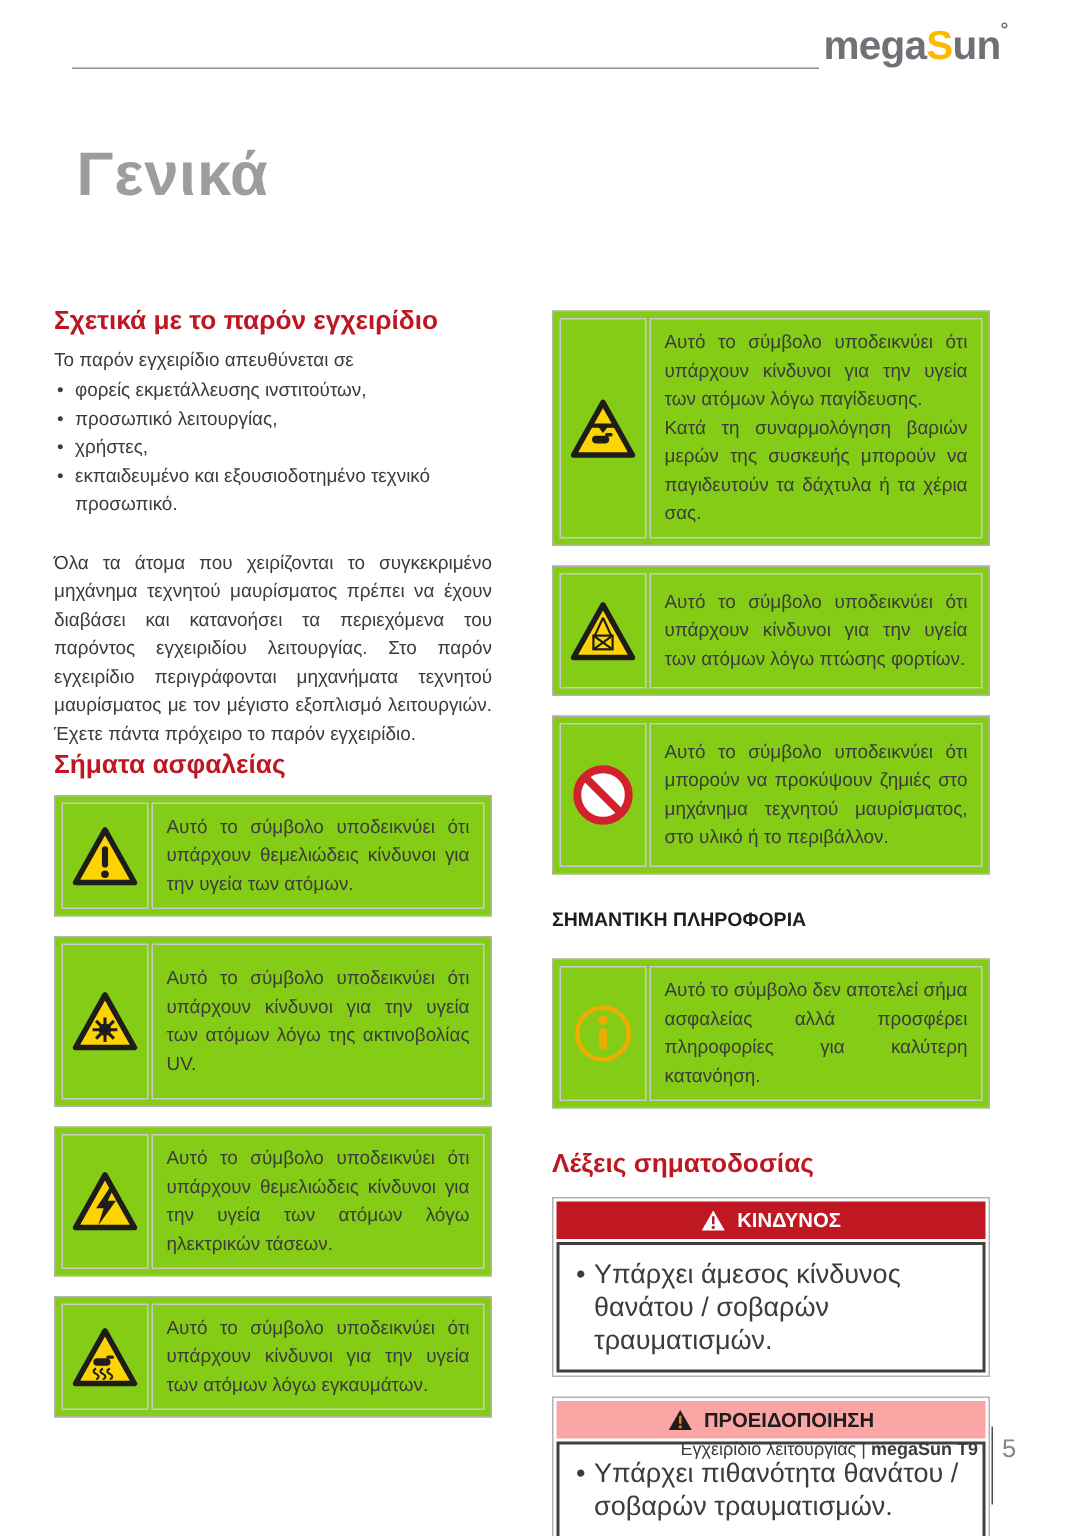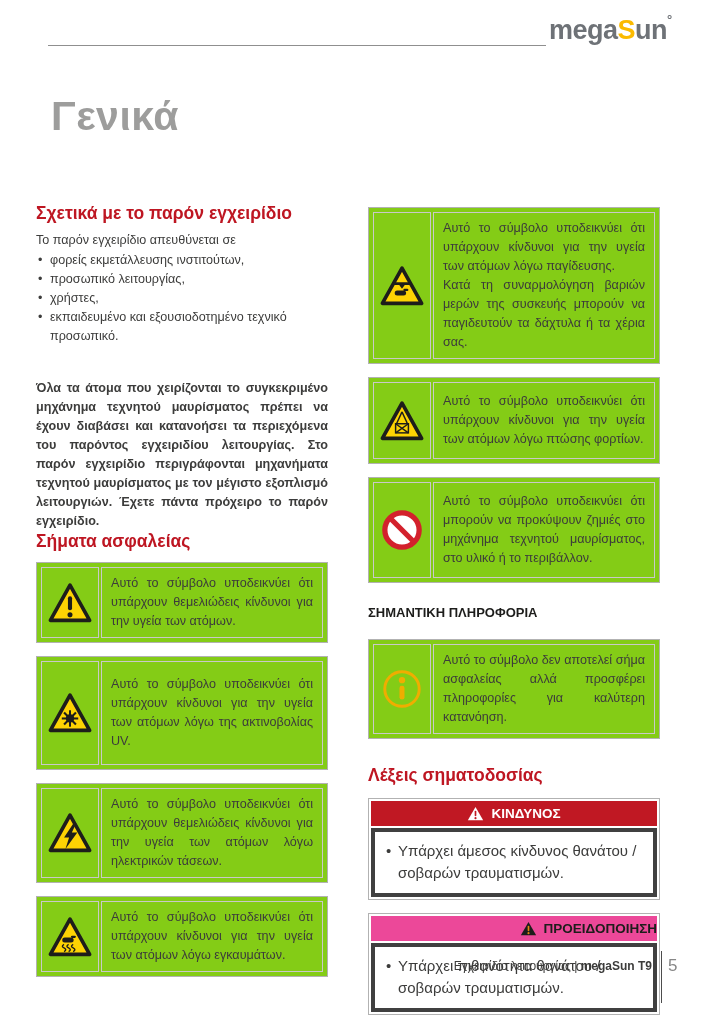--- a/index.html
+++ b/index.html
@@ -18,39 +18,39 @@
   
   .col-left{position:absolute;left:36px;top:203px;width:292px;}
   .col-right{position:absolute;left:368px;top:207px;width:292px;}
 
   h2.red{margin:0 0 7px 0;font-size:17.5px;color:#be1622;}
   .body-text{font-size:12.6px;line-height:19px;text-align:justify;}
   .intro{font-size:12.6px;line-height:19px;margin:0 0 1px 0;}
   ul.plain{list-style:none;margin:0;padding:0;font-size:12.6px;line-height:19px;}
   ul.plain li{position:relative;padding-left:14px;}
   ul.plain li::before{content:"•";position:absolute;left:2px;}
-  .para{margin-top:33px;font-weight:bold;}
+  .para{margin-top:20px;}
 
   .section-gap{margin-top:27px;}
 
   
   .sign{display:flex;gap:2px;border:1px solid #b2b2b2;padding:4px;margin-bottom:13px;background:#84cc16;}
   .sign-icon{flex:0 0 56px;border:1px solid #c9c9c9;display:flex;align-items:center;justify-content:center;padding:6px 0;}
   .sign-text{flex:1;border:1px solid #c9c9c9;padding:6px 9px;font-size:12.6px;line-height:19px;text-align:justify;}
   .sign-text div{margin:0;}
 
   .imp-title{margin:14px 0 19px 0;font-size:13px;font-weight:bold;color:#1d1d1b;}
 
   
   .signal{border:1px solid #b2b2b2;padding:2px;margin-bottom:13px;background:#fff;}
   .signal-head{height:25px;display:flex;align-items:center;justify-content:center;gap:7px;font-size:13.5px;font-weight:bold;}
   .signal-head.danger{background:#c01823;color:#ffffff;align-items:center;}
-  .signal-head.warning{background:#ec4899;color:#1d1d1b;justify-content:flex-end;}
+  .signal-head.warning{background:#fca5a5;color:#1d1d1b;}
   .signal-head.caution{background:#fed500;color:#1d1d1b;gap:31px;}
-  .signal-body{border:4px solid #404040;margin-top:2px;padding:8px 9px 9px 9px;font-size:15px;line-height:22px;}
+  .signal-body{border:2px solid #404040;margin-top:2px;padding:8px 9px 9px 9px;font-size:18px;line-height:22px;}
   .bullet-line{position:relative;padding-left:14px;}
   .bullet-line::before{content:"•";position:absolute;left:2px;}
 
   
   .footer-label{position:absolute;left:300px;top:959px;width:352px;text-align:right;font-size:12px;color:#3c3c3b;}
   .footer-label b{font-weight:bold;}
   .footer-rule{position:absolute;left:661px;top:951px;width:0;height:52px;border-left:1px solid #4d4d4d;}
   .footer-page{position:absolute;left:668px;top:956px;font-size:17px;color:#878787;}
 
   svg{display:block;}

